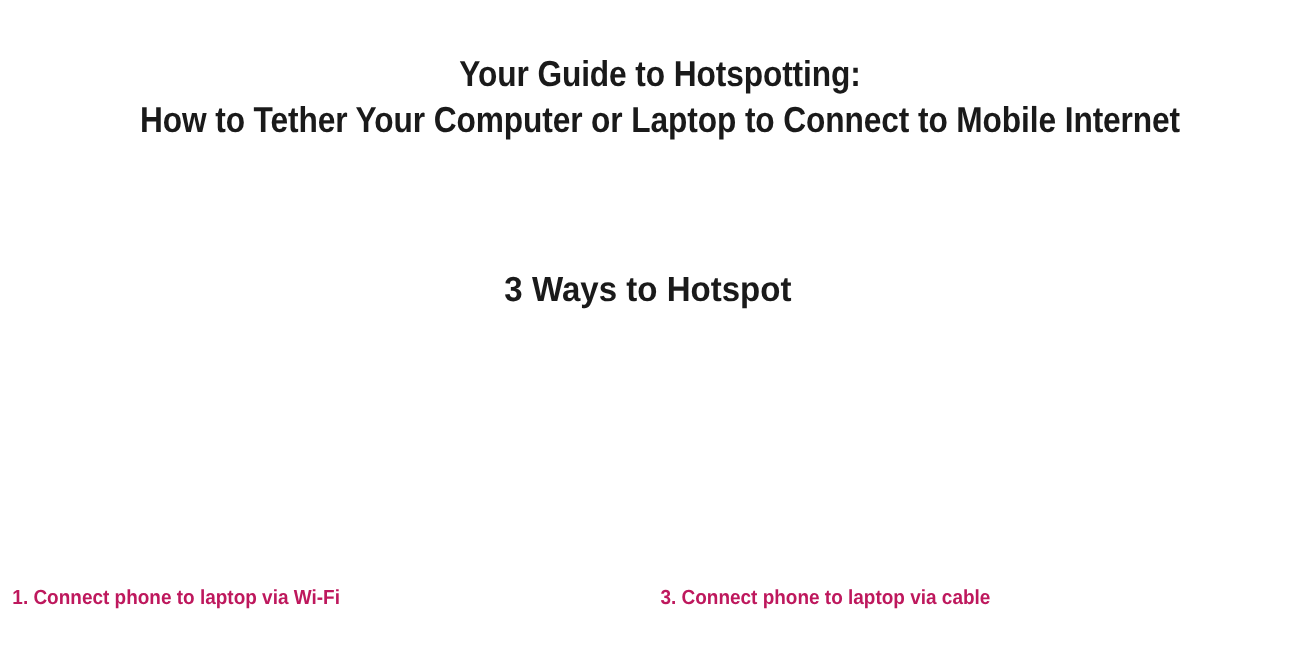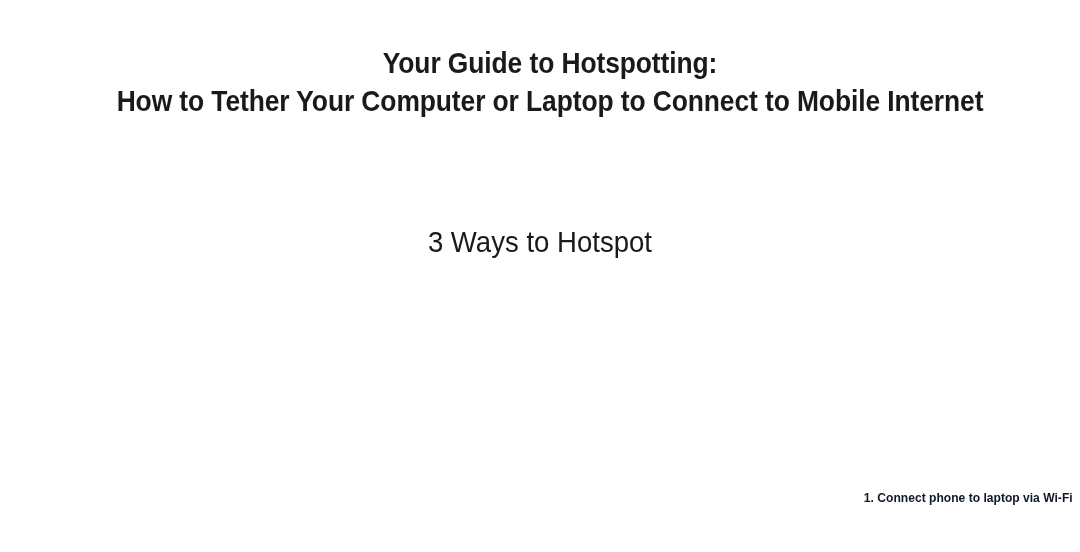--- a/index.html
+++ b/index.html
@@ -52,21 +52,21 @@
 
   
   .section-heading {
     position: absolute;
     left: 0;
     top: 222px;
     width: 1080px;
     text-align: center;
     color: #1a1a1a;
     font-family: "Liberation Sans Narrow", "Liberation Sans", sans-serif;
-    font-weight: 400;
+    font-weight: 700;
     font-size: 29px;
     line-height: 40px;
     letter-spacing: 0px;
     white-space: nowrap;
   }
   .section-heading .heading-text {
     display: inline-block;
     transform: scaleX(0.95);
   }
 
@@ -89,25 +89,25 @@
   .captions {
     position: absolute;
     left: 0;
     top: 487px;
     width: 1080px;
     display: flex;
     flex-direction: row;
   }
   .caption {
     flex: 1 1 0;
-    text-align: right;
-    color: #0f172a;
+    text-align: left;
+    color: #be185d;
     font-family: "Liberation Sans Narrow", "Liberation Sans", sans-serif;
     font-weight: 700;
-    font-size: 13px;
+    font-size: 17px;
     line-height: 22px;
     white-space: nowrap;
   }
   .caption .caption-text {
     display: inline-block;
     transform: scaleX(0.93);
   }
 </style>
 </head>
 <body>
@@ -126,15 +126,18 @@
   <div class="illustration-band">
     <div class="illustration-slot"></div>
     <div class="illustration-slot"></div>
     <div class="illustration-slot"></div>
   </div>
 
   <div class="captions">
     <div class="caption">
       <span class="caption-text">1. Connect phone to laptop via Wi-Fi</span>
     </div>
+    <div class="caption">
+      <span class="caption-text">3. Connect phone to laptop via cable</span>
+    </div>
   </div>
 
 </div>
 
 </body></html>

